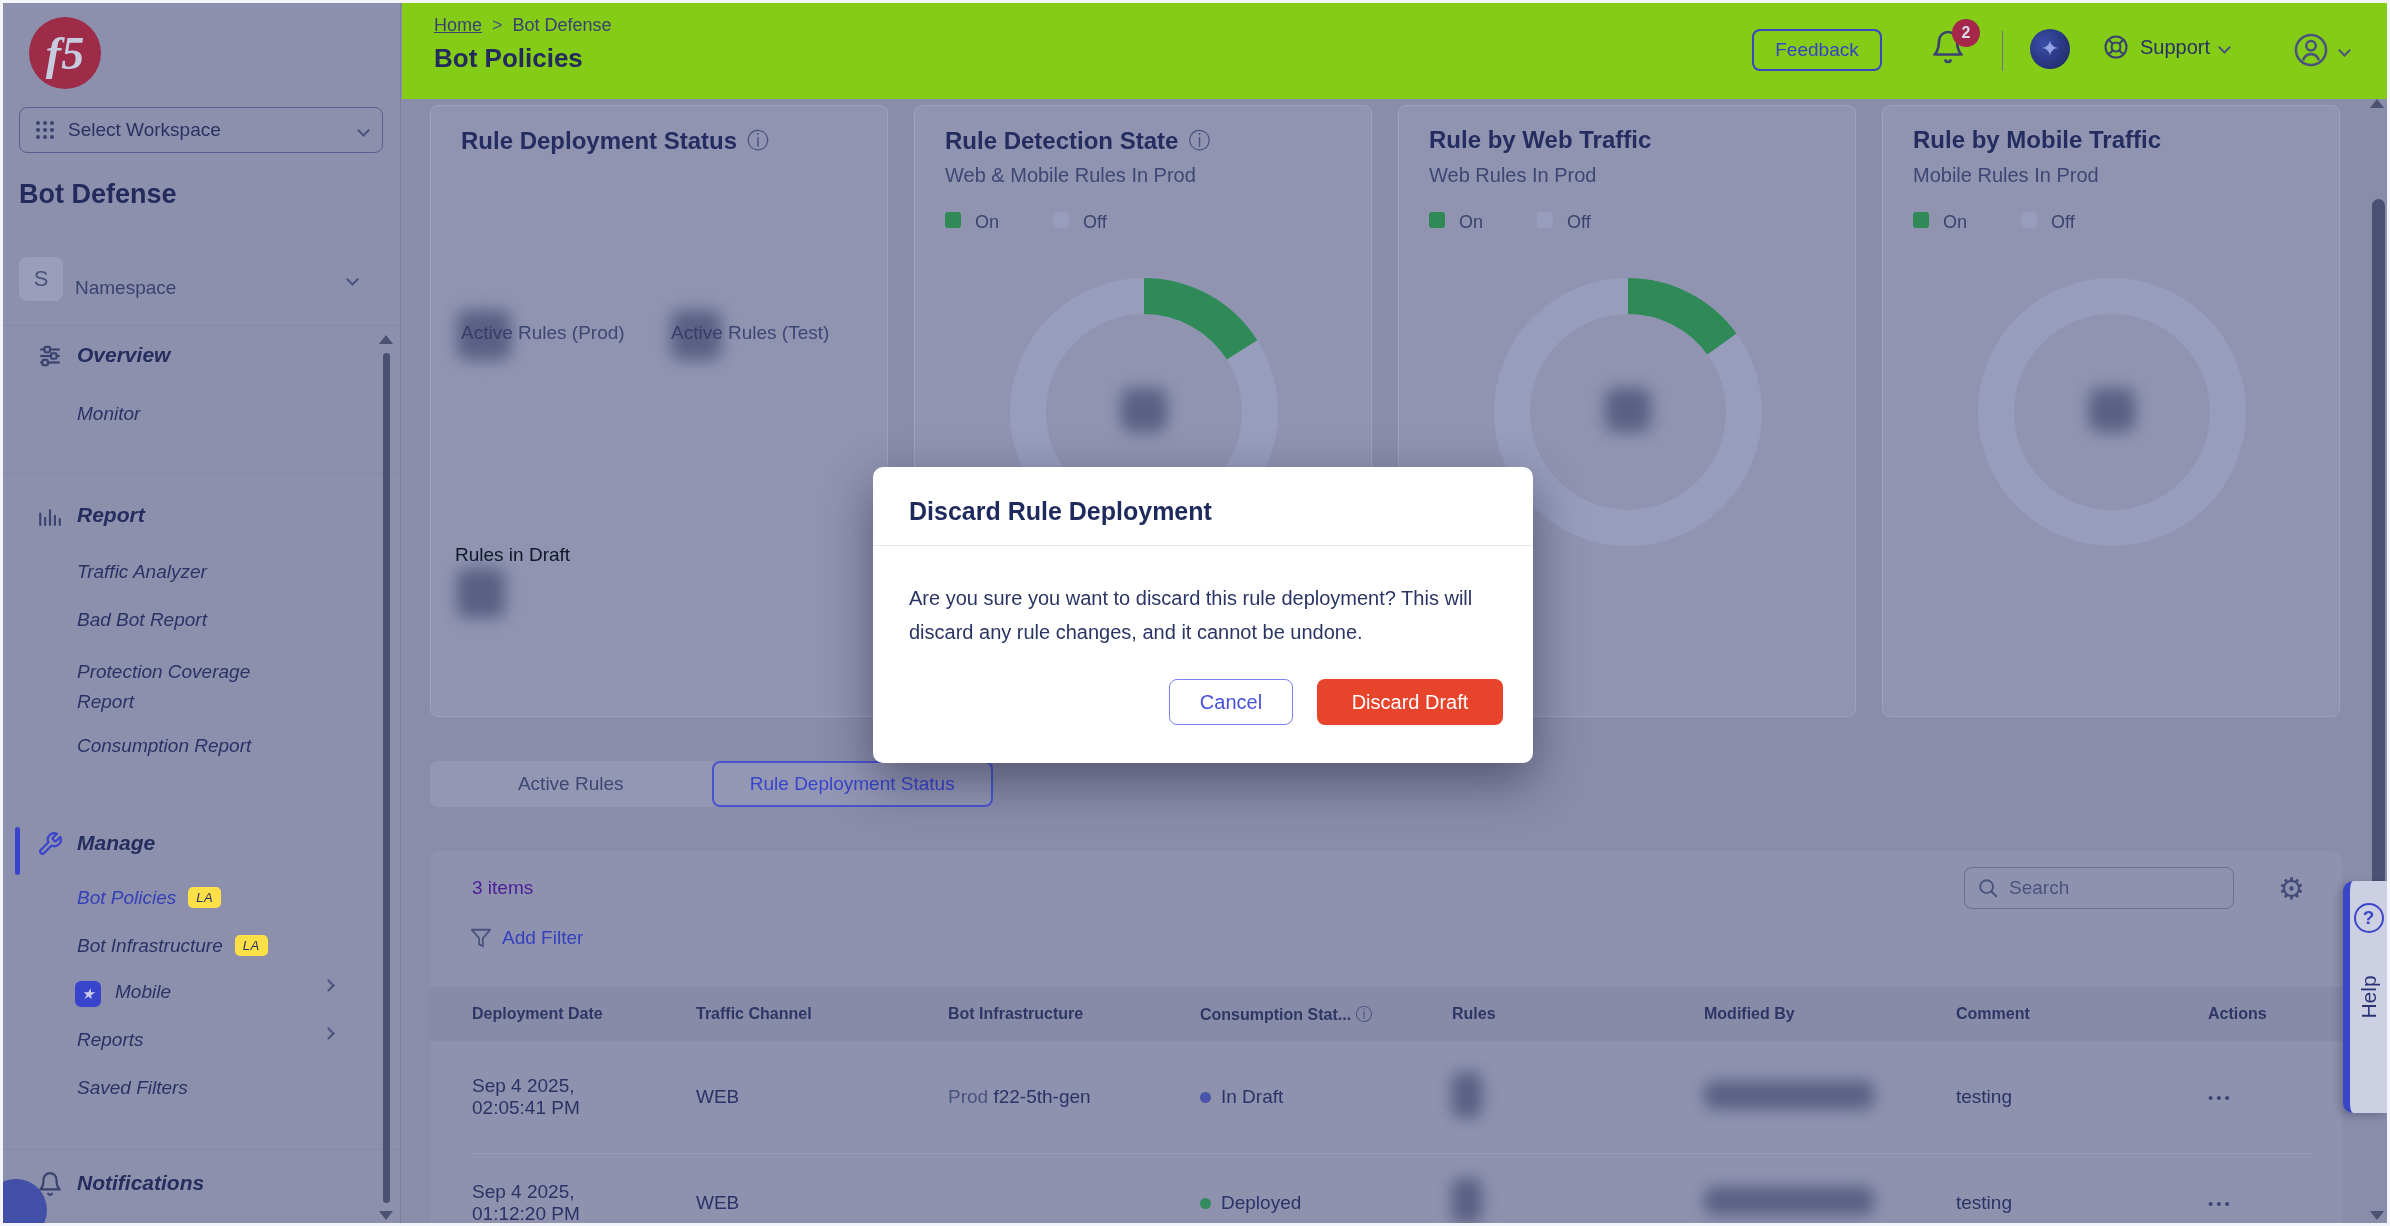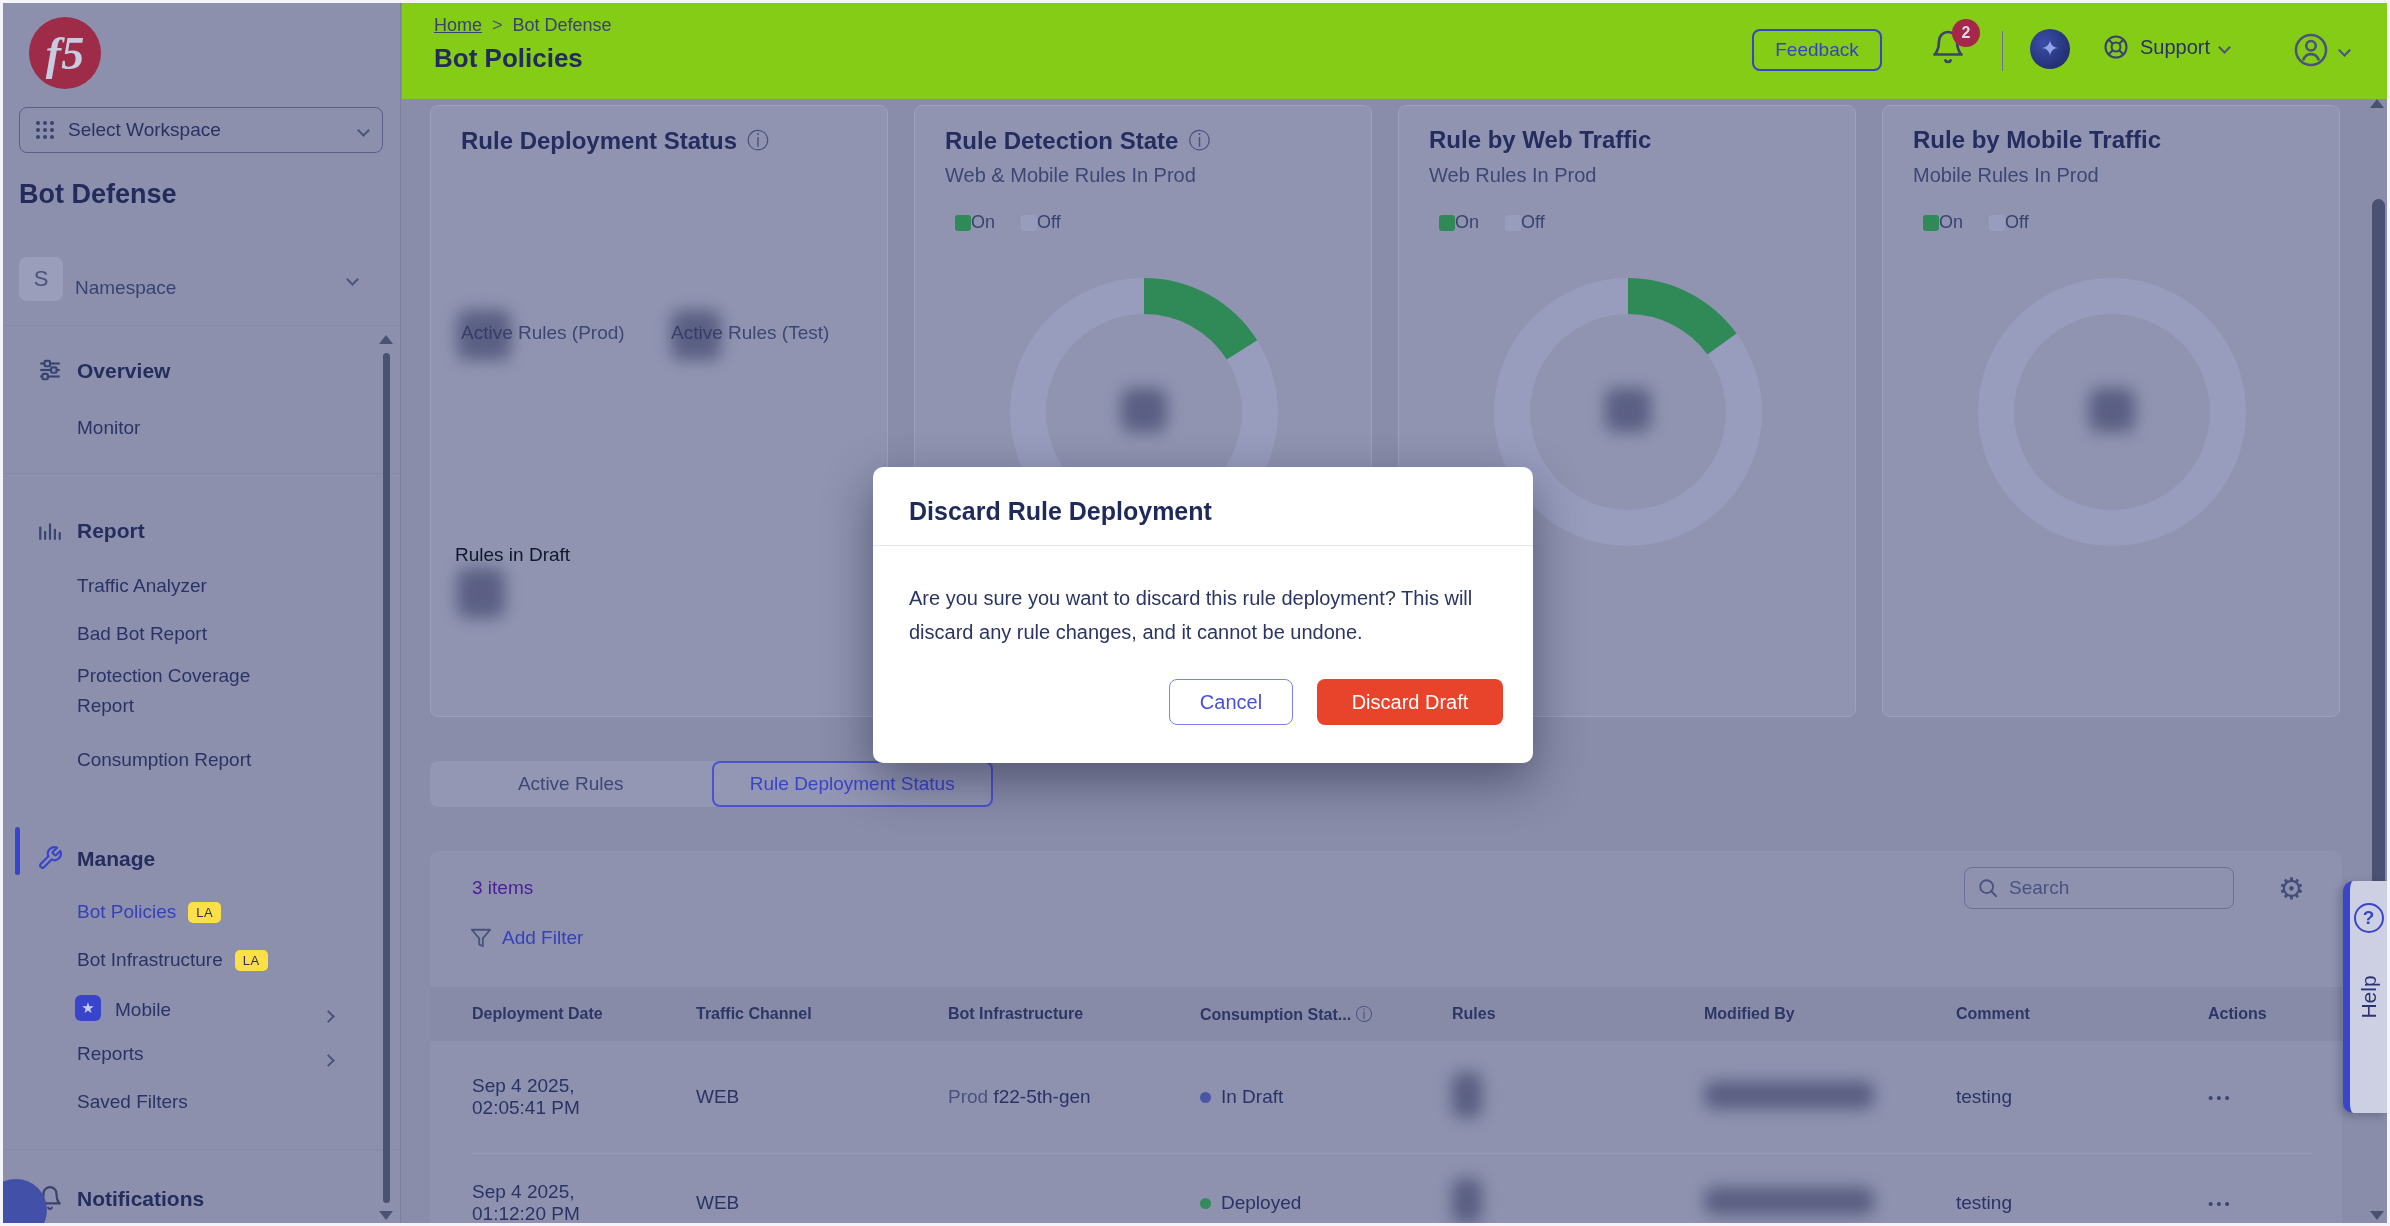--- a/index.html
+++ b/index.html
@@ -16,21 +16,21 @@
          font-weight:bold; font-size:46px; display:flex; align-items:center; justify-content:center; }
   .ws-btn{ position:absolute; left:16px; top:104px; width:364px; height:46px; border:1px solid #5A608C;
            border-radius:8px; display:flex; align-items:center; padding:0 14px; gap:12px; color:#2A3162; }
   .ws-btn .lbl{ font-size:19px; flex:1; }
   .product-title{ position:absolute; left:16px; top:176px; font-size:27px; font-weight:bold; color:#232B5C; }
   .ns-row{ position:absolute; left:16px; top:250px; width:364px; height:52px; display:flex; align-items:center; }
   .ns-avatar{ width:44px; height:44px; border-radius:8px; background:#9A9EBB; color:#4A527E;
               font-size:22px; display:flex; align-items:center; justify-content:center; }
   .ns-label{ margin-left:12px; margin-top:18px; font-size:19px; color:#3A4270; flex:1; }
   .side-divider{ position:absolute; left:0; width:398px; height:1px; background:#7F84A4; opacity:.55; }
-  .menu-row{ position:absolute; left:0; width:384px; display:flex; align-items:flex-end; color:#2B3366; }
+  .menu-row{ position:absolute; left:0; width:384px; display:flex; align-items:flex-start; color:#2B3366;font-style:italic; }
   .menu-row .micon{ position:absolute; left:34px; }
   .menu-head{ font-size:21px; font-weight:600; color:#252D5E; }
   .menu-sub{ font-size:19px; color:#2B3366; }
   .menu-label{ margin-left:74px; }
   .active-bar{ position:absolute; left:12px; width:5px; border-radius:3px; background:#3944CC; }
   .badge-la{ margin-left:12px; background:#fde047; color:#2A3162; font-size:13px; padding:3px 8px;
              border-radius:5px; letter-spacing:.5px; }
   .link-blue{ color:#3641B8 !important; }
   .chev{ display:inline-block; width:9px; height:9px; border-right:2px solid #4A527E; border-bottom:2px solid #4A527E; }
   .chev.down{ transform:rotate(45deg); }
@@ -64,21 +64,21 @@
   .support{ position:absolute; left:1700px; top:30px; display:flex; align-items:center; gap:10px; color:#2A3162; font-size:20px; }
   .avatar-wrap{ position:absolute; left:1890px; top:28px; display:flex; align-items:center; gap:10px; }
 
   
   .card{ position:absolute; top:102px; width:458px; height:612px; background:#9094B1;
          border:1px solid #9DA1BD; border-radius:8px; }
   .card-title{ position:absolute; left:30px; top:20px; font-size:24px; font-weight:600; color:#252D60;
                display:flex; align-items:center; gap:10px; }
   .info-i{ font-size:22px; color:#4A527E; font-weight:normal; }
   .card-sub{ position:absolute; left:30px; top:58px; font-size:20px; color:#3E4674; }
-  .legend{ position:absolute; left:40px; top:106px; display:flex; align-items:center; font-size:18px; color:#3A4270; }
+  .legend{ position:absolute; left:30px; top:106px; display:flex; gap:14px; font-size:18px; color:#3A4270; }
   .leg-sq{ width:16px; height:16px; border-radius:3px; display:inline-block; }
   .leg-gap{ width:26px; }
   .donut-box{ position:absolute; left:95px; top:172px; width:268px; height:268px; }
   .metric-label{ position:absolute; font-size:19px; color:#3E4674;margin-top:44px; }
   .draft-link{ position:absolute; left:24px; top:438px; font-size:19px; color:#0f172a; cursor:pointer; }
   .redact{ position:absolute; background:#2E355E; border-radius:10px; filter:blur(8px); opacity:.55; }
 
   
   .tabctl{ position:absolute; left:28px; top:758px; width:563px; height:46px; background:#9397B4; border-radius:8px; display:flex; }
   .tabseg{ width:50%; display:flex; align-items:center; justify-content:center; font-size:19px; color:#3E4674; cursor:pointer; }

